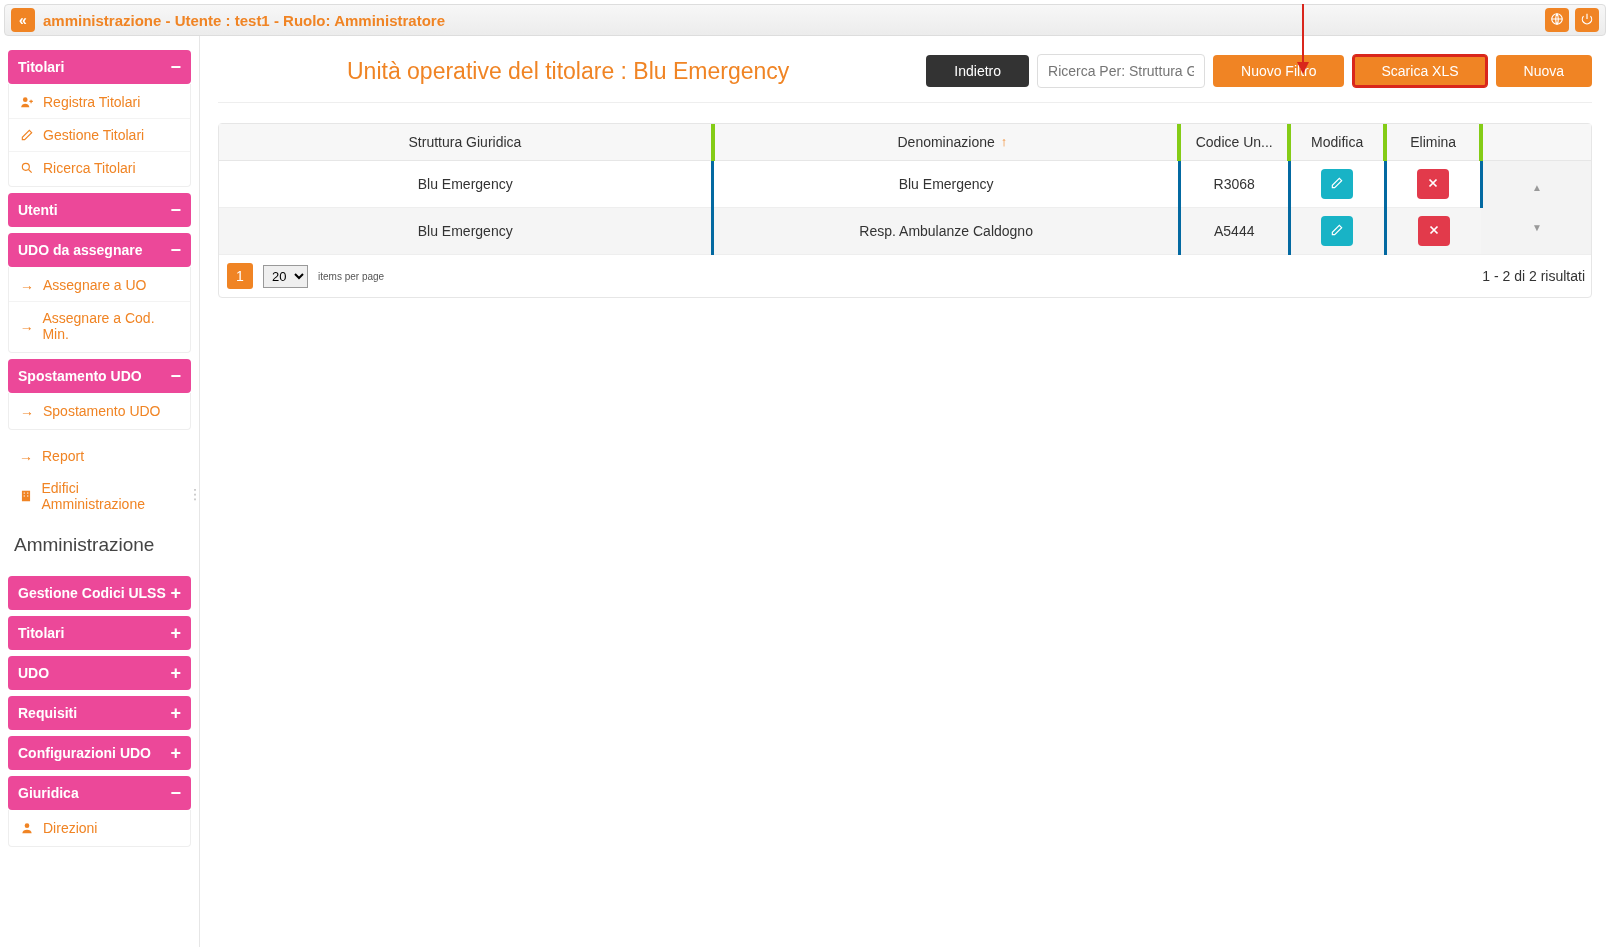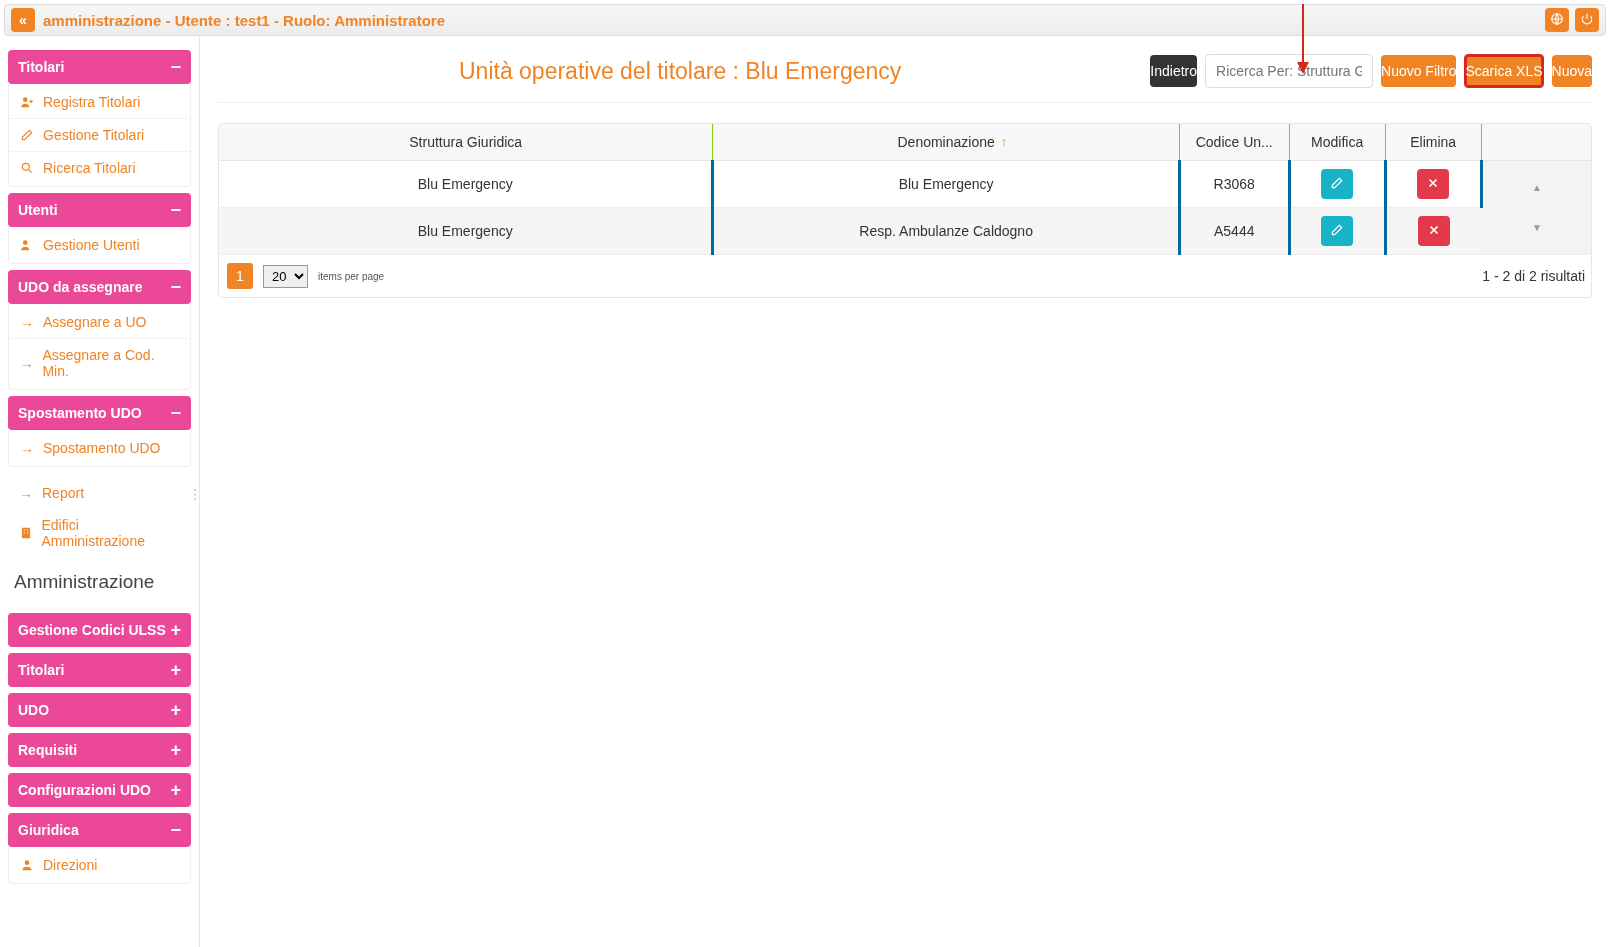--- a/index.html
+++ b/index.html
@@ -109,21 +109,21 @@
 .page-title {
   color: #f08424;
   font-size: 23px;
   font-weight: 400;
   flex: 1;
   text-align: center;
 }
 .btn {
   border: none;
   border-radius: 4px;
-  padding: 8px 0;
+  padding: 8px 28px;
   font-size: 14px;
   cursor: pointer;
   color: #fff;
 }
 .btn-dark { background: #333; }
 .btn-orange { background: #f08424; }
 .btn-orange.highlight { box-shadow: 0 0 0 2px #d9261c inset; border: 1px solid #d9261c; }
 .search-input {
   border: 1px solid #ddd;
   border-radius: 4px;
@@ -136,21 +136,21 @@
   border: 1px solid #e6e6e6;
   border-radius: 4px;
 }
 .tbl { width: 100%; border-collapse: collapse; }
 .tbl th {
   background: #f7f7f7;
   font-weight: 400;
   font-size: 14px;
   color: #333;
   border-bottom: 1px solid #e6e6e6;
-  border-right: 1px solid #84cc16;
+  border-right: 4px solid #84cc16;
   padding: 10px 8px;
   text-align: center;
   position: relative;
 }
 .tbl th:last-child { border-right: none; }
 .tbl th .sort-ind { color: #f08424; font-size: 13px; position: absolute; margin-left: 6px; }
 .tbl td {
   border-bottom: 1px solid #eee;
   border-right: 3px solid #0369a1;
   padding: 8px 8px;
@@ -253,31 +253,20 @@
               <path d="M20 20l-5-5"></path>
             </svg>
           </span>
         <span>Ricerca Titolari</span>
       </div>
     </div>
 
     <div class="accordion-header">
       <span>Utenti</span>
       <span class="toggle">−</span>
-    </div>
-    <div class="accordion-body">
-      <div class="side-link">
-        <span class="icon">
-            <svg class="i" viewBox="0 0 24 24" fill="#f08424">
-              <circle cx="9" cy="8" r="4"></circle>
-              <path d="M2 21c0-4 4-6 7-6s7 2 7 6z"></path>
-            </svg>
-          </span>
-        <span>Gestione Utenti</span>
-      </div>
     </div>
 
     <div class="accordion-header">
       <span>UDO da assegnare</span>
       <span class="toggle">−</span>
     </div>
     <div class="accordion-body">
       <div class="side-link">
         <span class="icon">→</span>
         <span>Assegnare a UO</span>

